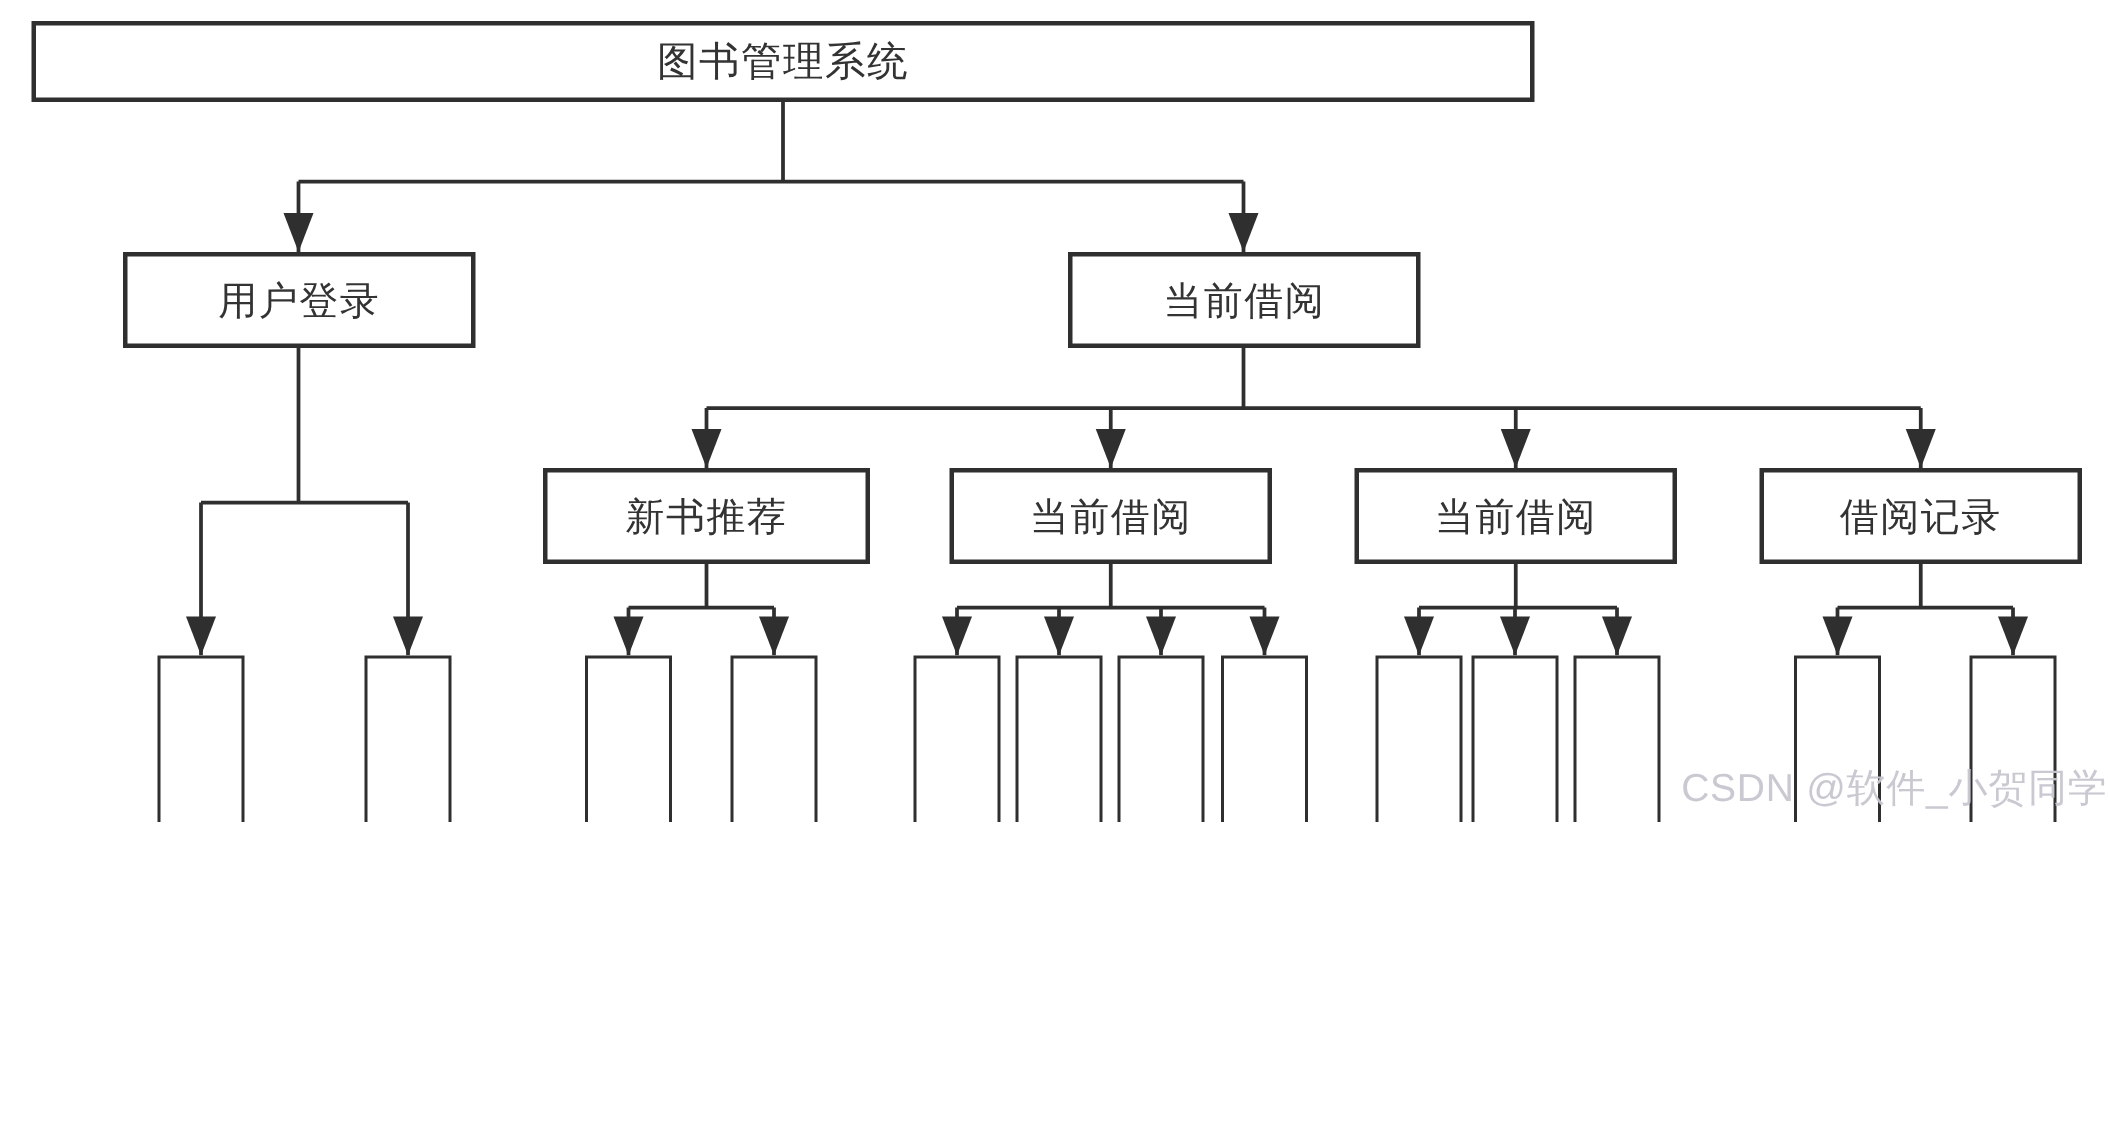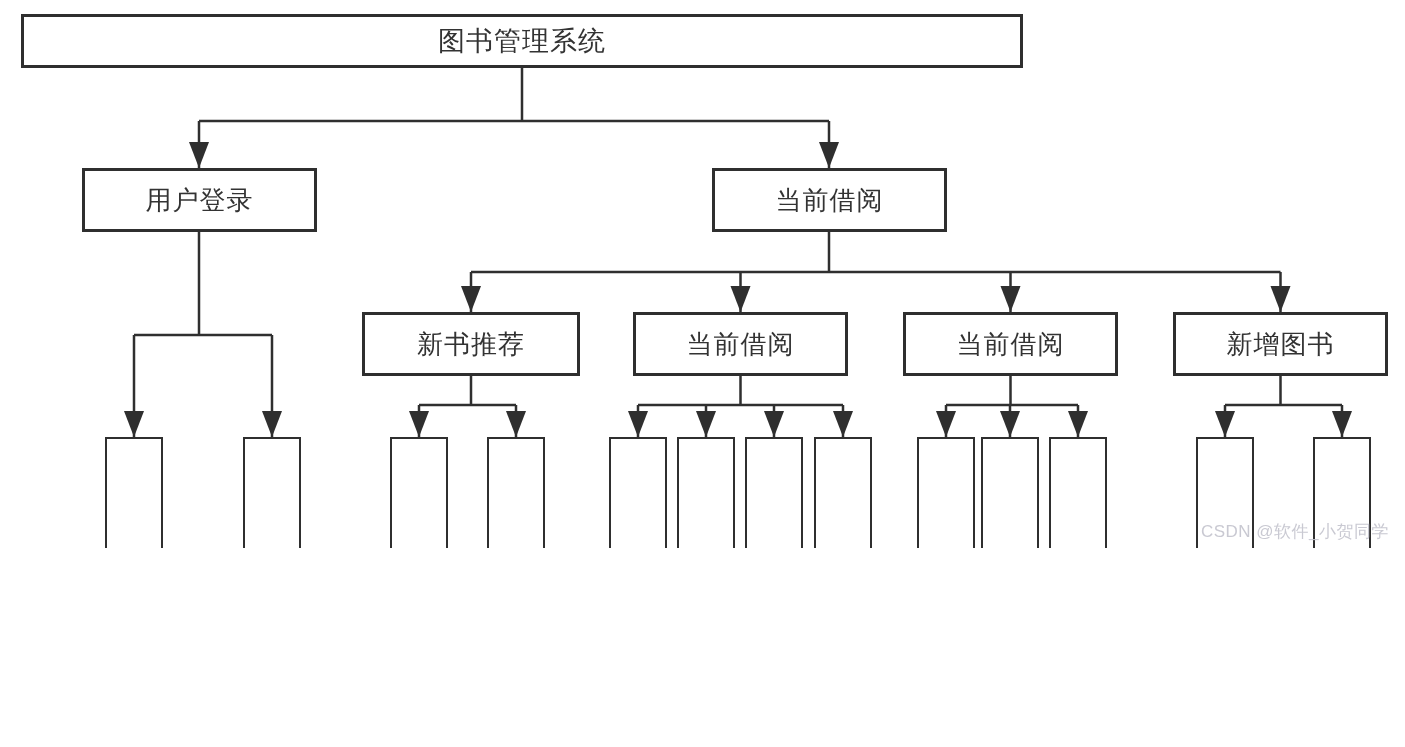--- a/index.html
+++ b/index.html
@@ -56,24 +56,24 @@
   .leaf .vlabel {
     writing-mode: vertical-rl;
     text-orientation: mixed;
     font-size: 25px;
     letter-spacing: 4px;
     line-height: 1.1;
     white-space: nowrap;
   }
   .watermark {
     position: absolute;
-    right: 16px;
+    right: 0;
     bottom: 5px;
     z-index: 4;
-    font-size: 17px;
+    font-size: 26px;
     color: rgba(198, 198, 208, 0.95);
     letter-spacing: 0.5px;
     white-space: nowrap;
   }
 </style>
 </head>
 <body>
 
 <div class="canvas">
 
@@ -134,21 +134,21 @@
   <div class="node group-box" style="left:362px;width:218px">
     <span class="label">新书推荐</span>
   </div>
   <div class="node group-box" style="left:633px;width:215px">
     <span class="label">当前借阅</span>
   </div>
   <div class="node group-box" style="left:903px;width:215px">
     <span class="label">当前借阅</span>
   </div>
   <div class="node group-box" style="left:1173px;width:215px">
-    <span class="label">新增图书</span>
+    <span class="label">借阅记录</span>
   </div>
 
   <div class="node leaf" style="left:105px">
     <span class="vlabel">用户登录</span>
   </div>
   <div class="node leaf" style="left:243px">
     <span class="vlabel">注销登录</span>
   </div>
 
   <div class="node leaf" style="left:390px">

